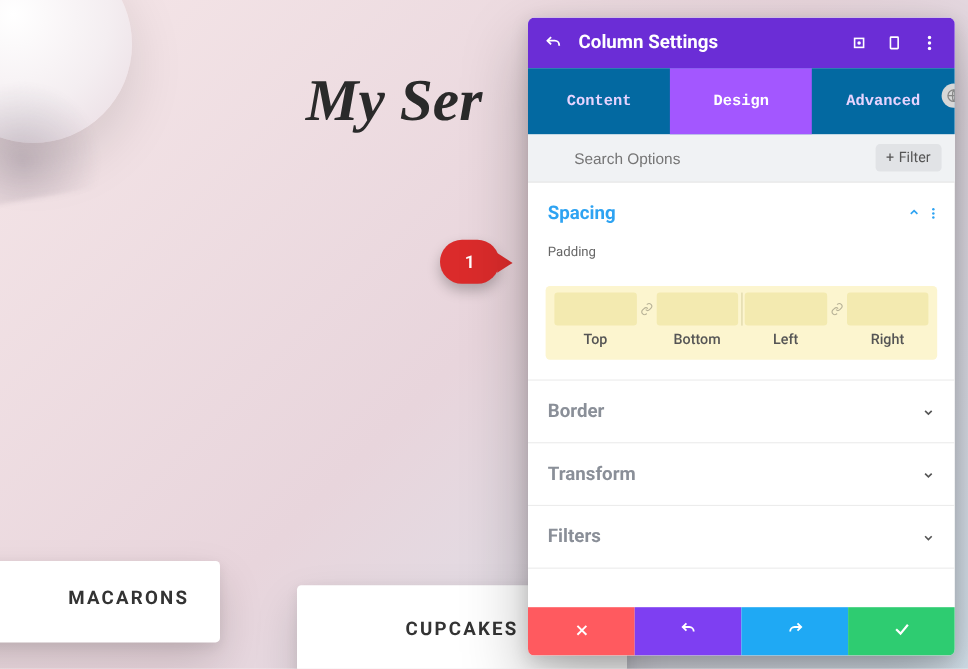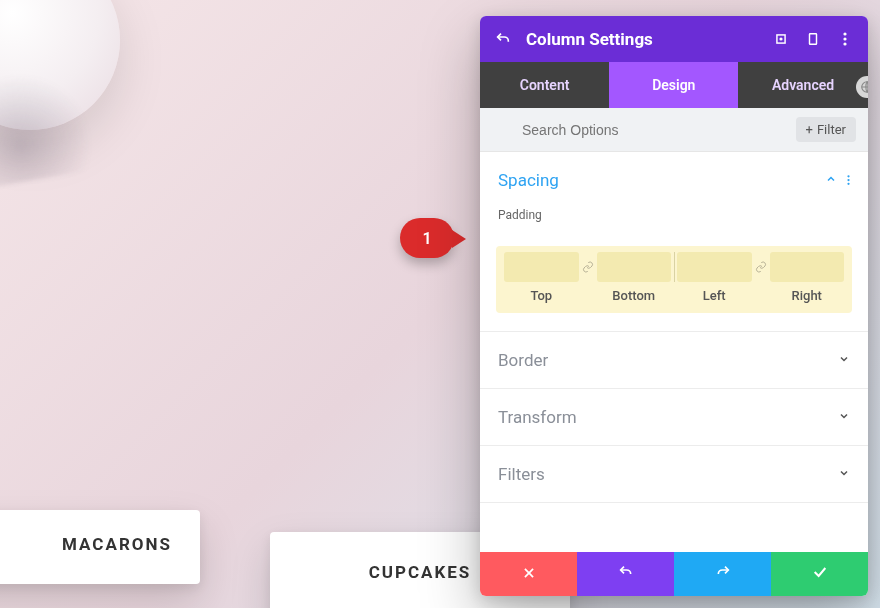--- a/index.html
+++ b/index.html
@@ -61,21 +61,21 @@
     background: #fff; border-radius: 6px; overflow: hidden;
     box-shadow: 0 25px 60px rgba(0,0,0,.28), 0 4px 16px rgba(0,0,0,.15);
     display:flex; flex-direction:column;
   }
   .panel-top {
     background: #6b2dd6; color:#fff; height: 46px; display:flex; align-items:center;
     padding: 0 14px; gap: 14px;
   }
   .panel-title { font-size: 17px; font-weight: 700; flex:1; }
   .top-icon { width: 18px; display:flex; justify-content:center; cursor:pointer; }
-  .panel-tabs { background:#404040; display:flex; height: 46px; position:relative;}
+  .panel-tabs { background:#0369a1; display:flex; height: 60px; position:relative;font-family:Liberation Mono, monospace;}
   .tab { flex: 0 0 33.3%; display:flex; align-items:center; justify-content:center;
     color: #e7d4ff; font-weight:600; font-size:14px; cursor:pointer;}
   .tab.active { background:#a357ff; color:#fff; }
   .globe-btn {
     position:absolute; right:-10px; top:14px; width:22px; height:22px; border-radius:50%;
     background:#d7d7d7; display:flex; align-items:center; justify-content:center;
     color:#888; font-size:13px;
   }
   .search-row {
     background:#f0f2f4; height:44px; display:flex; align-items:center;
@@ -87,22 +87,23 @@
   .filter-btn {
     background:#e1e3e6; border-radius:4px; padding:5px 10px; font-size:13px; color:#555;
     display:flex; align-items:center; gap:4px; cursor:pointer;
   }
   .panel-body { flex:1; overflow:auto; position:relative; }
   .panel-body::-webkit-scrollbar{width:6px}
   .panel-body::-webkit-scrollbar-thumb{background:#333;border-radius:3px}
 
   .section { border-bottom: 1px solid #ececec; }
   .sec-head {
-    padding: 18px 18px; display:flex; align-items:center; justify-content:space-between;
+    padding: 18px 18px; display:flex; align-items:flex-end; justify-content:space-between;
     cursor:pointer;
+    font-weight:bold;
   }
   .sec-head .label { font-size:17px; color:#8a8f98; }
   .sec-head.open .label { color:#2ea3f2; }
   .sec-icons { display:flex; gap:10px; align-items:center; color:#2ea3f2;}
   .sec-icons.gray { color:#666;}
   .chev { font-size:12px; }
 
   .padding-block { padding: 0 16px 18px; }
   .pad-label { font-size:12px; color:#666; margin: 0 0 8px 2px; }
   .pad-grid {
@@ -128,20 +129,21 @@
   .fbtn.blue{background:#1fa9f4}
   .fbtn.green{background:#2ecc71}
 </style>
 </head>
 <body>
 
 <div class="canvas">
   <div class="bg-circle"></div>
   <div class="bg-sprinkle"></div>
 
+  <div class="script-title">My Ser</div>
 
 
   <div class="card left-bottom">
     <div class="card-title" style="text-align:right;margin-bottom:6px">MACARONS</div>
   </div>
   <div class="card right-bottom">
     <div class="card-title">CUPCAKES</div>
   </div>
 
   <div class="pointer">

